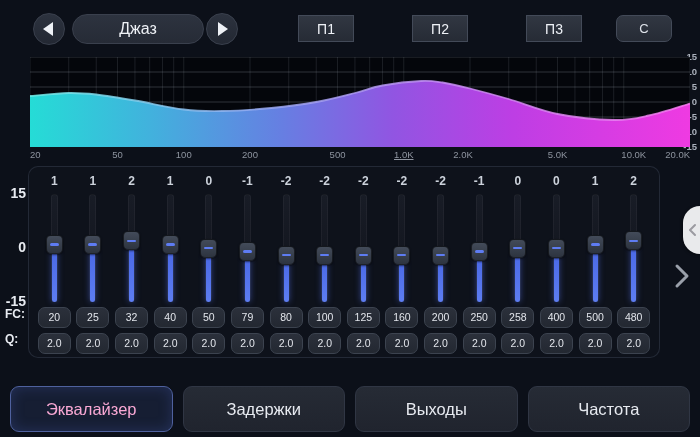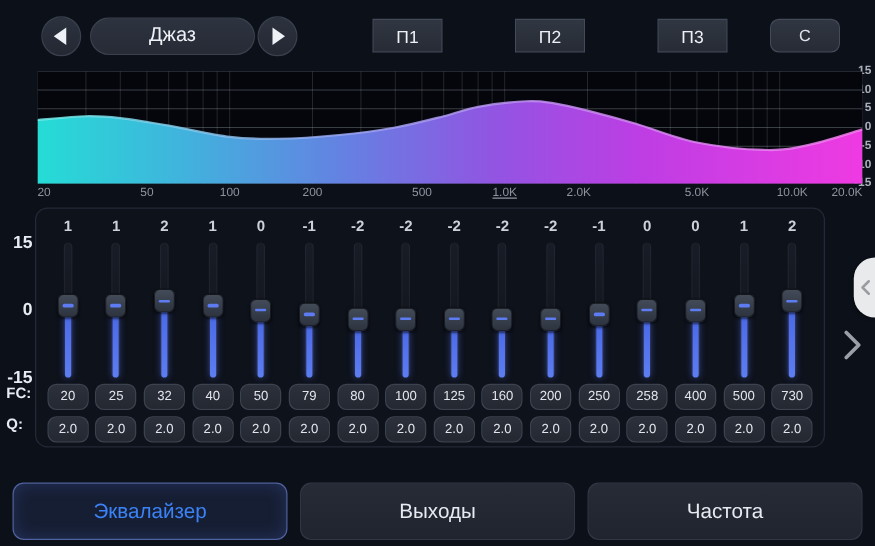--- a/index.html
+++ b/index.html
@@ -57,21 +57,21 @@
     border:1px solid #3c434f;color:#e2e5eb;font-size:10.5px;padding:0;cursor:pointer;}
   .more-chevron{position:absolute;right:8px;top:96px;cursor:pointer;}
   .drawer-handle{position:absolute;right:0;top:40px;width:17px;height:48px;cursor:pointer;
     background:#e9eaec;border-radius:24px 0 0 24px;display:flex;align-items:center;justify-content:center;
     box-shadow:-1px 1px 3px rgba(0,0,0,.4);}
 
   
   .tabbar{position:absolute;left:10px;right:10px;top:386px;height:46px;display:flex;gap:10px;}
   .tab{flex:1;border-radius:9px;background:linear-gradient(#262b35,#20242e);border:1px solid #30364300;
     border:1px solid #303644;color:#e7eaf0;font-size:16.5px;cursor:pointer;padding:0;}
-  .tab.active{background:rgba(52,68,120,.28);border:1px solid #4f619e;color:#3b82f6;
+  .tab.active{background:rgba(52,68,120,.28);border:1px solid #4f619e;color:#f9a8d4;
     box-shadow:inset 0 0 14px rgba(90,120,230,.22);}
 </style>
 </head>
 <body>
 
 <div class="screen">
 
   <header class="topbar">
     <button class="circle-btn" style="left:33px">
       <span class="tri tri-left"></span>
@@ -425,37 +425,38 @@
           <div class="band">
             <div class="band-value">2</div>
             <div class="slider">
               <div class="track"></div>
               <div class="fill" style="top: 53.8px;"></div>
               <div class="thumb" style="top: 39.3px;">
                 <i></i>
               </div>
             </div>
             <div class="chip-cell">
-              <button class="chip">730</button>
+              <button class="chip">480</button>
             </div>
             <div class="chip-cell">
               <button class="chip">2.0</button>
             </div>
           </div>
         </div>
     </div>
     <svg class="more-chevron" width="20" height="28" viewBox="0 0 20 28">
       <polyline points="5,4 15,14 5,24" fill="none" stroke="#9aa0aa" stroke-width="3" stroke-linecap="round" stroke-linejoin="round"></polyline>
     </svg>
     <div class="drawer-handle">
       <svg width="10" height="14" viewBox="0 0 10 14">
         <polyline points="8,2 3,7 8,12" fill="none" stroke="#9b9ba1" stroke-width="2" stroke-linecap="round" stroke-linejoin="round"></polyline>
       </svg>
     </div>
   </div>
 
   <nav class="tabbar" id="tabbar">
       <button class="tab active">Эквалайзер</button>
+      <button class="tab">Задержки</button>
       <button class="tab">Выходы</button>
       <button class="tab">Частота</button>
     </nav>
 
 </div>
 
 </body></html>

